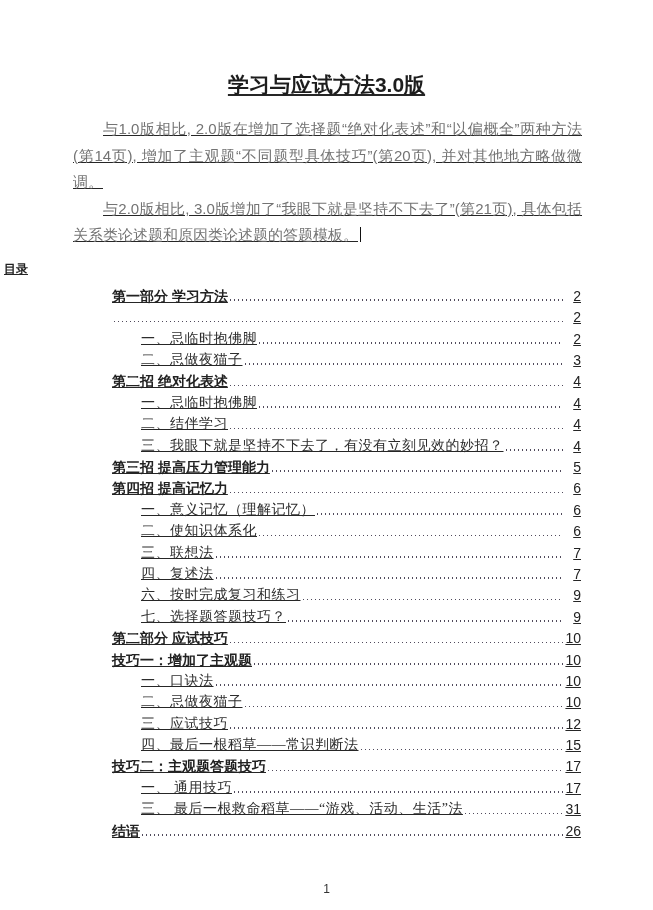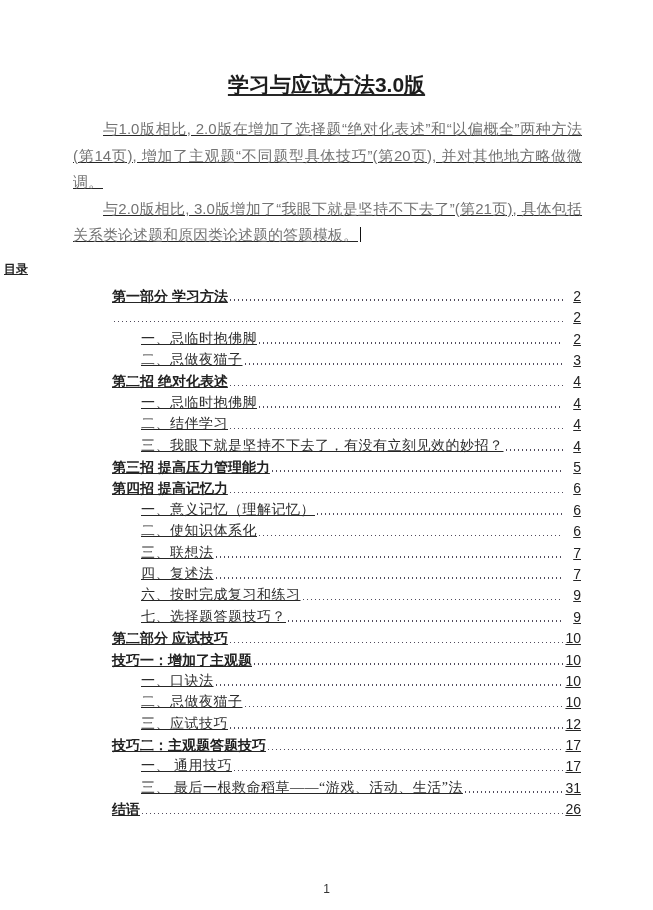--- a/index.html
+++ b/index.html
@@ -241,20 +241,25 @@
     <span class="toc-leader"></span>
     <span class="toc-page">10</span>
   </div>
 
   <div class="toc-row sub">
     <span class="toc-label">三、应试技巧</span>
     <span class="toc-leader"></span>
     <span class="toc-page">12</span>
   </div>
 
+  <div class="toc-row sub">
+    <span class="toc-label">四、最后一根稻草——常识判断法</span>
+    <span class="toc-leader"></span>
+    <span class="toc-page">15</span>
+  </div>
 
   <div class="toc-row">
     <span class="toc-label">技巧二：主观题答题技巧</span>
     <span class="toc-leader"></span>
     <span class="toc-page">17</span>
   </div>
 
   <div class="toc-row sub">
     <span class="toc-label">一、 通用技巧</span>
     <span class="toc-leader"></span>

